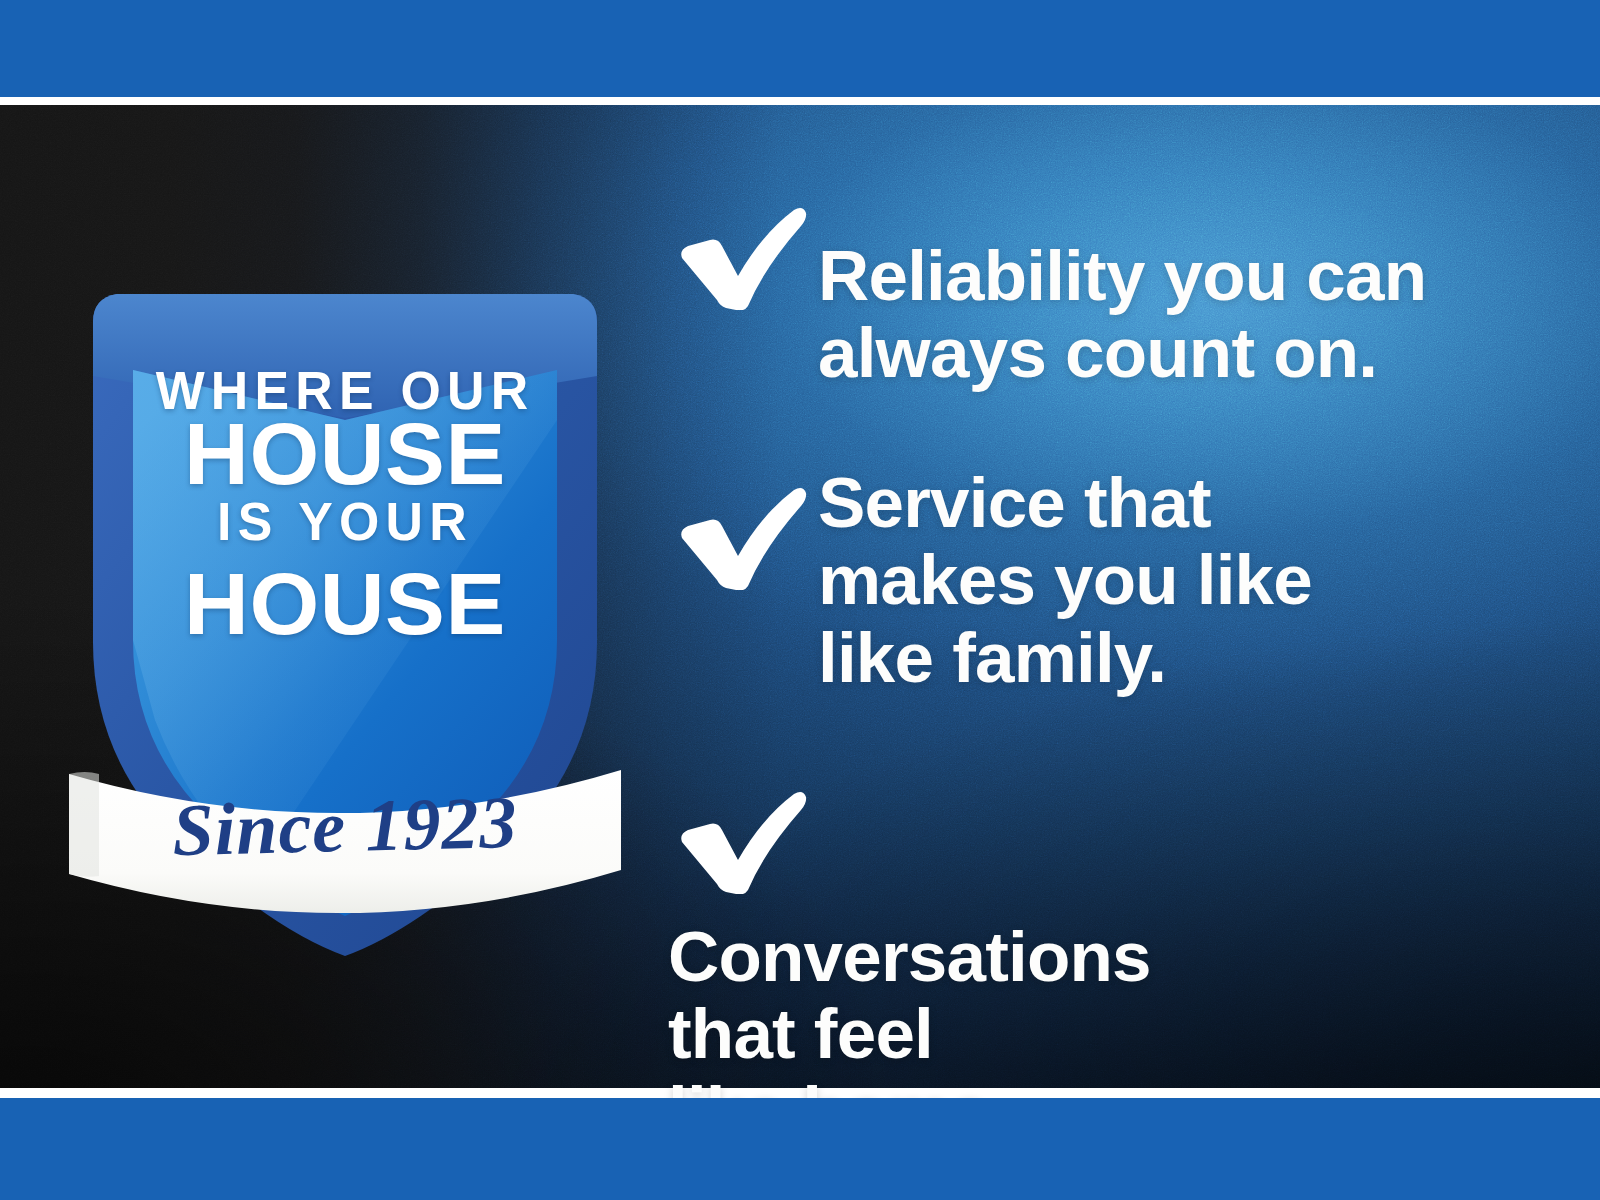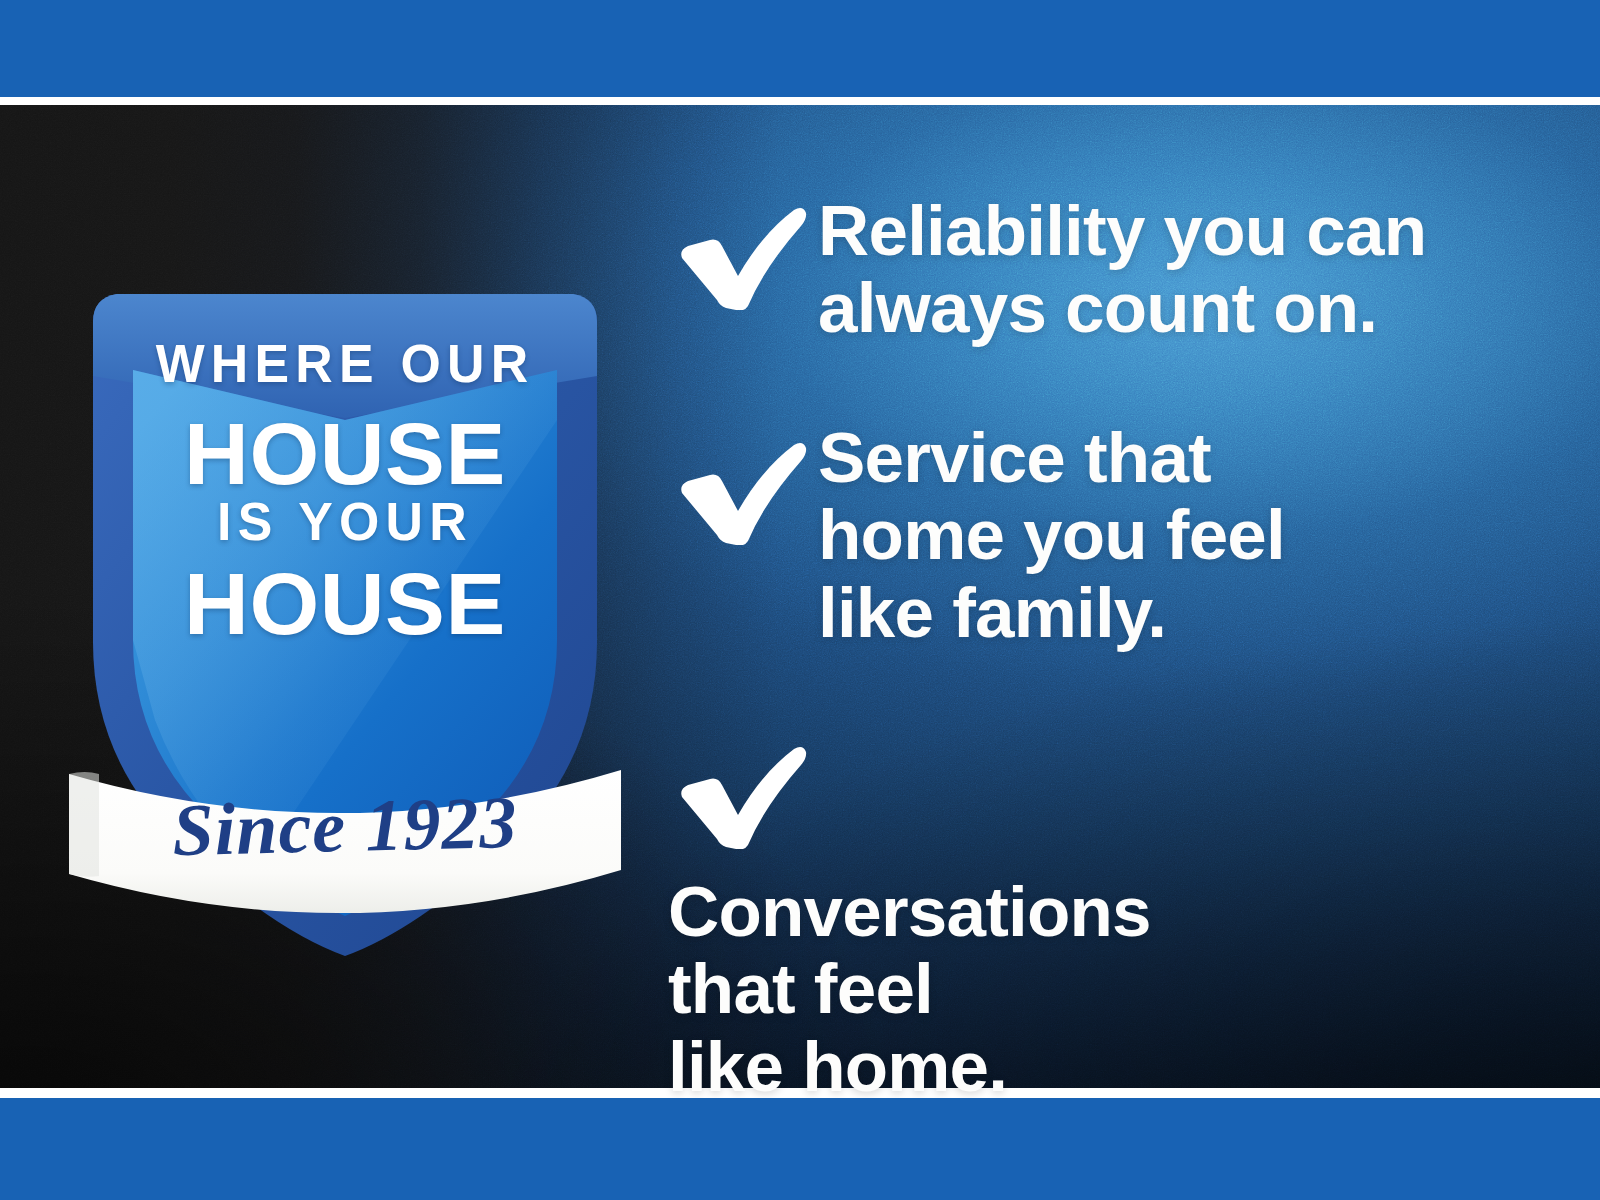--- a/index.html
+++ b/index.html
@@ -191,21 +191,21 @@
     flex: 1 1 auto;
     color: #FDFDFC;
     font-family: "Liberation Sans", sans-serif;
     font-weight: bold;
     font-size: 71px;
     line-height: 1.09;
     letter-spacing: -0.8px;
     white-space: pre-line;
     text-shadow: 0 2px 9px rgba(0,0,0,0.18);
   }
-  .b1 .benefit-text { padding-top: 2px; }
+  .b1 .benefit-text { padding-top: 2px; margin-top: 45px; }
   .b2 .benefit-text { padding-top: 0px; }
   .b3 .benefit-text { padding-top: 0px; }
   .b2 .check-wrap svg { top: 22px; }
   .b3 .check-wrap svg { top: 22px; }
 </style>
 </head>
 <body>
 
 <div id="stage">
 
@@ -293,21 +293,21 @@
                L 200 700 Q 130 630 100 550 L 78 470 Z" fill="url(#sheen)"></path>
 
       <path d="M 14 604
                Q 290 684 566 600
                L 566 700
                Q 290 784 14 704
                Z" fill="url(#ribGrad)"></path>
       <path d="M 14 604 Q 30 600 44 604 L 44 706 Q 28 708 14 704 Z" fill="#E2E4E0" opacity="0.55"></path>
     </svg>
 
-    <div class="badge-text" style="top: 168px;">
+    <div class="badge-text" style="top: 195px;">
       <div class="bt-line bt-small">WHERE OUR</div>
     </div>
     <div class="badge-text" style="top: 243px;">
       <div class="bt-line bt-big">HOUSE</div>
     </div>
     <div class="badge-text" style="top: 326px;">
       <div class="bt-line bt-small">IS YOUR</div>
     </div>
     <div class="badge-text" style="top: 393px;">
       <div class="bt-line bt-big">HOUSE</div>
@@ -352,21 +352,21 @@
                    Q 127 -1 130 7
                    Q 131 13 125 20
                    Q 88 62 72 100
                    Q 68 106 60 104
                    L 50 102
                    Q 44 100 41 94
                    Z" fill="#FFFFFF"></path>
         </svg>
       </span>
       <span class="benefit-text">Service that
-home you feel
+makes you like
 like family.</span>
     </div>
 
     <div class="benefit b3">
       <span class="check-wrap">
         <svg viewBox="0 0 132 104">
           <path d="M 6 52
                    Q 3 44 12 40
                    L 34 34
                    Q 42 32 46 40

